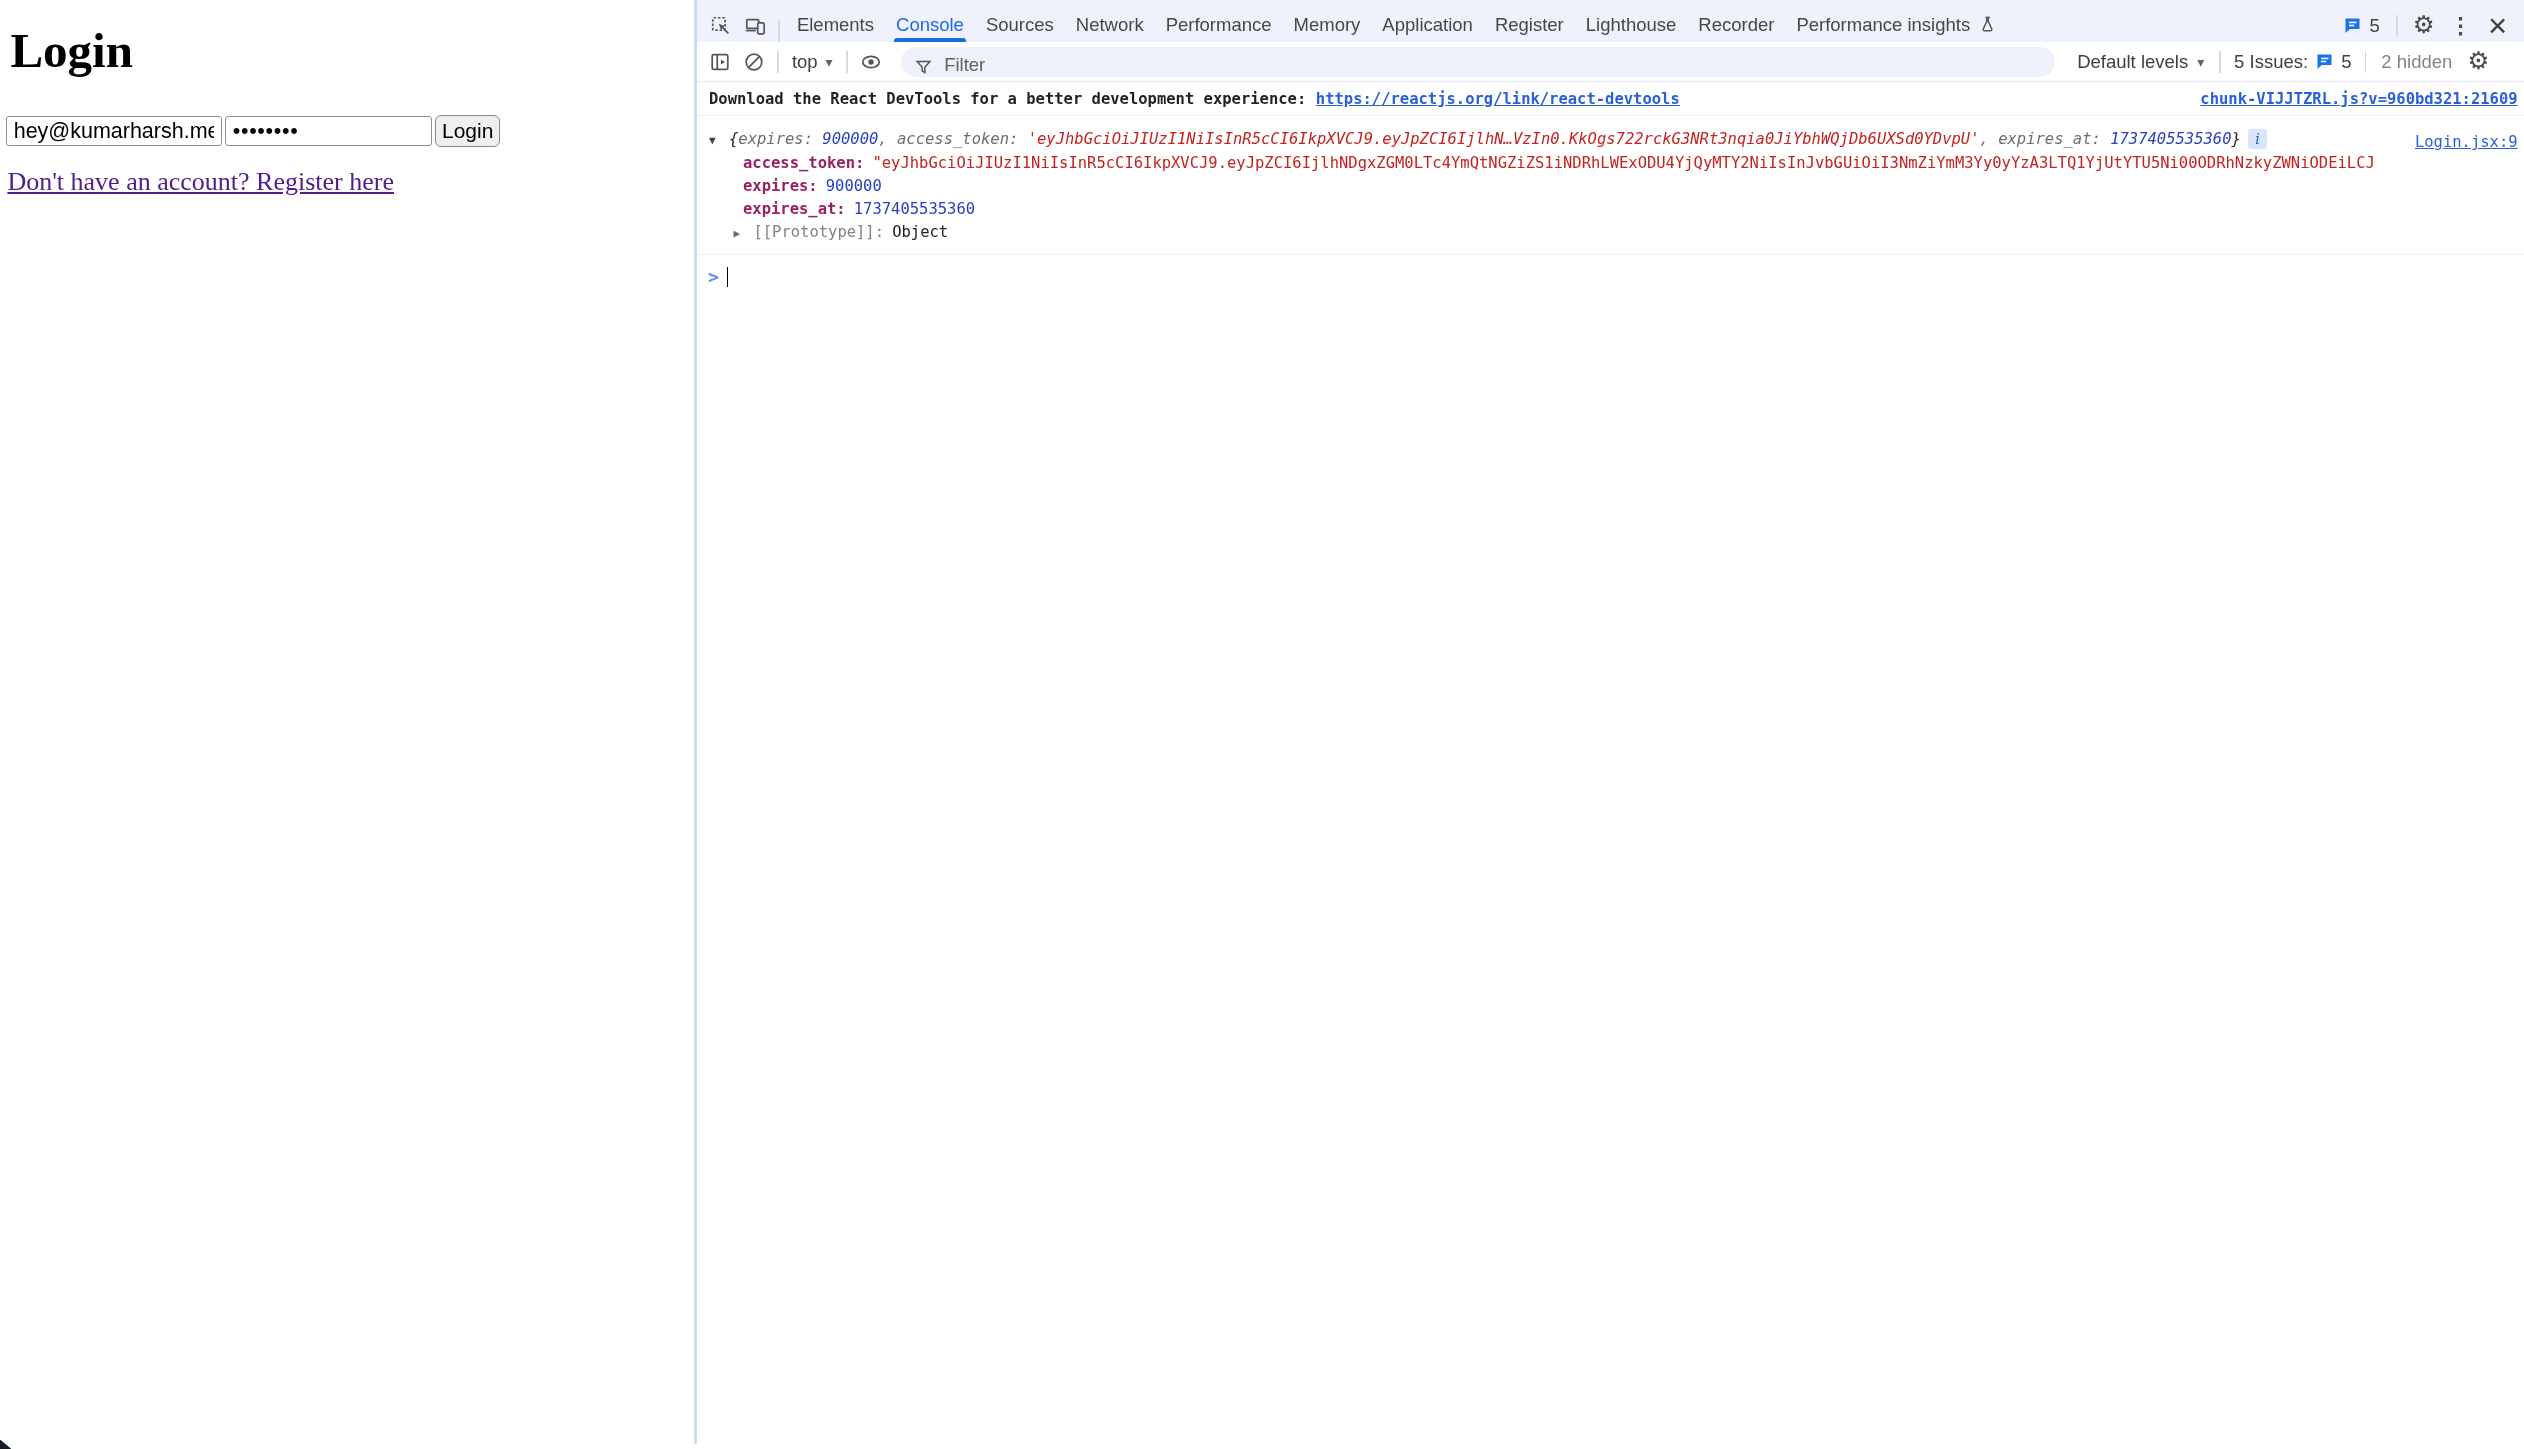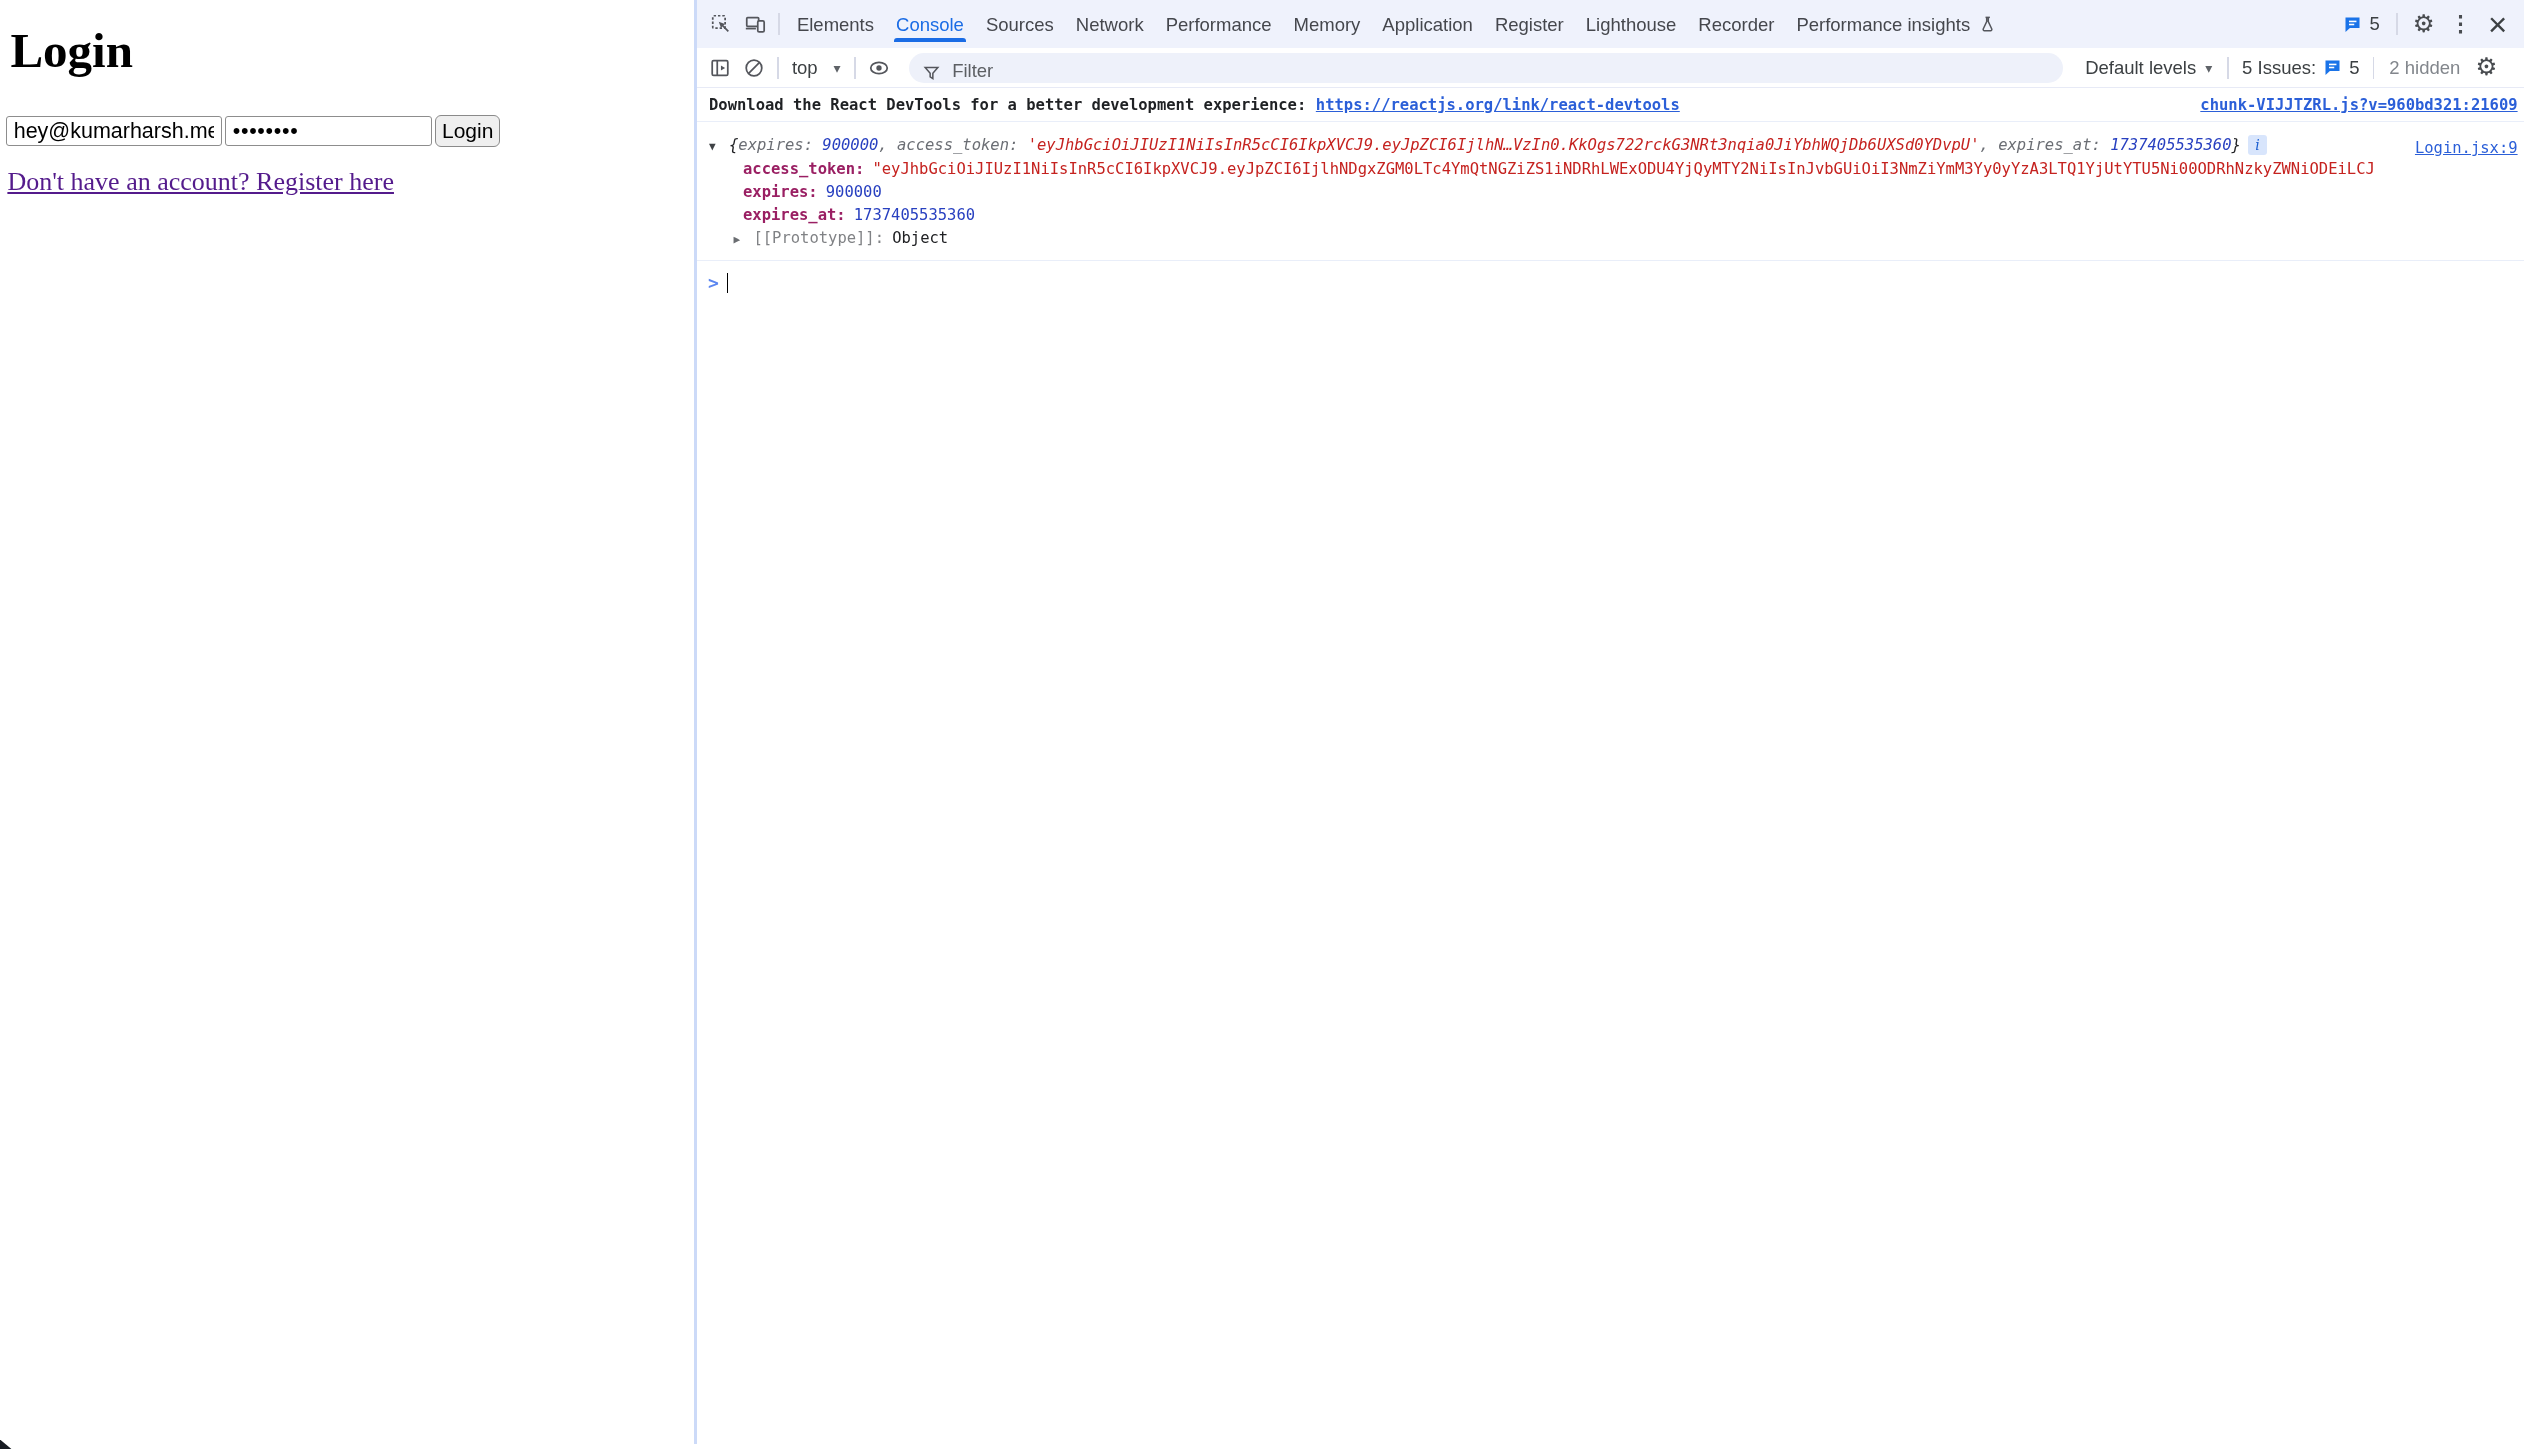--- a/index.html
+++ b/index.html
@@ -35,21 +35,21 @@
     position:absolute; left:0; bottom:0; width:12.6px; height:10.4px;
     background:#171b22; clip-path:polygon(0 0, 100% 100%, 0 100%);
   }
 
   
   .split-divider { position:absolute; left:694px; top:0; bottom:6px; width:3px; background:#ccdaf8; }
 
   
   .devtools { position:absolute; left:697px; top:0; right:0; bottom:0; background:#fff; }
 
-  .dt-tabbar { height:48px; background:#eff2fc; display:flex; align-items:center; padding:0 10.4px 0 7.4px; }
+  .dt-tabbar { height:42px; background:#eff2fc; display:flex; align-items:flex-end; padding:0 10.4px 0 7.4px; }
   .icon-btn { width:34px; height:33px; display:flex; align-items:center; justify-content:center; flex:0 0 auto; cursor:pointer; }
   .vsep { width:1.5px; height:22px; background:#d6d9e6; margin:0 6px; flex:0 0 auto; }
   .dt-tab {
     position:relative; height:36px; line-height:37px; padding:0 11px; white-space:nowrap;
     font-size:18.5px; color:#45474d; cursor:pointer; display:flex; align-items:center; gap:7.4px;
   }
   .dt-tab.active { color:#1a6ce5; }
   .dt-tab.active::after {
     content:""; position:absolute; left:9px; right:9px; bottom:0; height:3.7px;
     background:#1a6ce5; border-radius:3px 3px 0 0;
@@ -57,21 +57,21 @@
   .tabbar-right { margin-left:auto; display:flex; align-items:center; gap:3px; }
   .issues-chip { display:flex; align-items:center; gap:6px; font-size:18.5px; color:#3c4043; padding:0 7.4px; cursor:pointer; }
   .glyph-gear { font-size:24.4px; color:#494c50; line-height:1; }
   .glyph-kebab { font-size:22px; color:#494c50; line-height:1; font-weight:bold; }
   .glyph-close { font-size:33px; color:#3c4043; line-height:1; }
 
   .dt-toolbar {
     height:40px; background:#fff; border-bottom:1.5px solid #e7eaf6;
     display:flex; align-items:center; padding:0 12px 0 6px;
   }
-  .context-select { display:flex; align-items:center; gap:16px; font-size:18.5px; color:#3c4043; padding:0 7.4px; cursor:pointer; }
+  .context-select { display:flex; align-items:center; gap:8px; font-size:18.5px; color:#3c4043; padding:0 7.4px; cursor:pointer; }
   .caret-down { font-size:14px; color:#5f6368; }
   .filter-pill {
     flex:1; max-width:1154px; height:30px; margin:0 13.3px; padding:0 13.3px;
     background:#eef1fa; border-radius:15.5px; display:flex; align-items:flex-end; gap:9px;
   }
   .filter-input { flex:1; border:none; background:transparent; outline:none; font-size:18.5px; color:#3c4043; font-family:"Liberation Sans", sans-serif; }
   .filter-input::placeholder { color:#5c5f63; opacity:1; }
   .levels-select { display:flex; align-items:center; gap:9px; font-size:18.5px; color:#3c4043; padding:0 9px; cursor:pointer; white-space:nowrap; }
   .hidden-label { font-size:18.5px; color:#82868c; padding:0 9px; white-space:nowrap; }
   .issues-bubble { flex:0 0 auto; }

